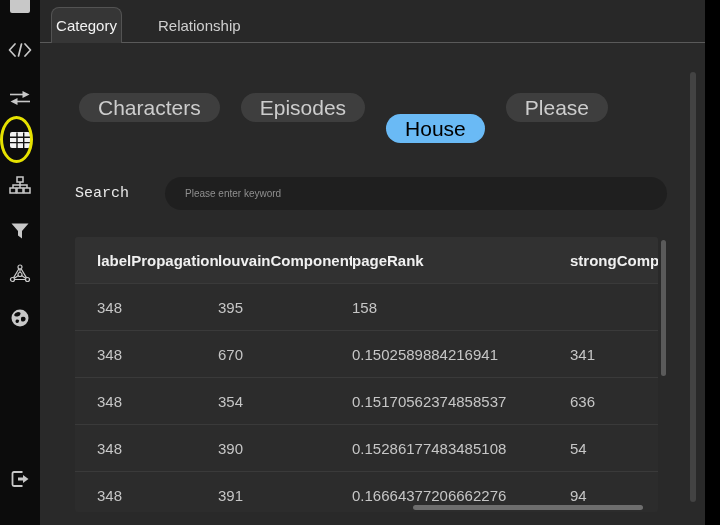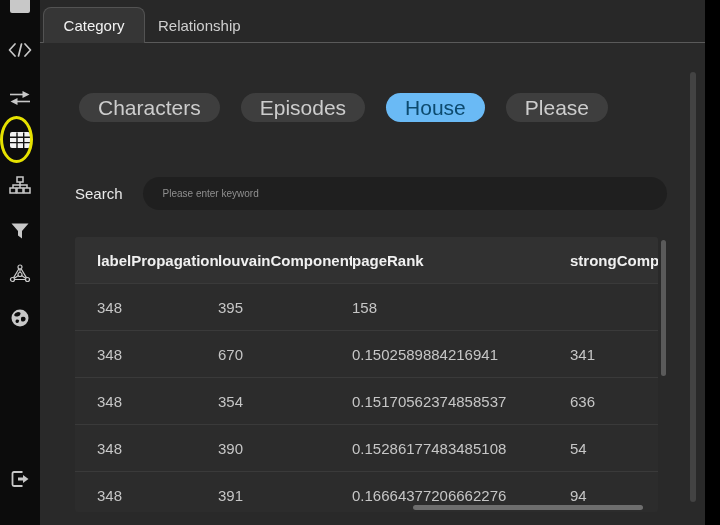--- a/index.html
+++ b/index.html
@@ -14,33 +14,33 @@
           border:3px solid var(--highlight-ring,#e6e200); border-radius:50%; pointer-events:none; }
 
   
   .main { position:absolute; left:40px; top:0; width:665px; height:525px; background:#292929; overflow:hidden; }
 
   
   .tabstrip { position:absolute; left:0; top:0; width:100%; height:43px; background:#282828;
               border-bottom:1px solid #5a5a5a; }
   .tab { position:absolute; top:7px; height:36px; display:flex; align-items:center; justify-content:center;
          font-size:15px; cursor:pointer; }
-  .tab.active { left:3px; width:102px; background:#363636; border:1px solid #535353; border-bottom:none;
+  .tab.active { left:11px; width:71px; background:#363636; border:1px solid #535353; border-bottom:none;
                 border-radius:8px 8px 0 0; color:#f2f2f2; }
   .tab.inactive { left:108px; padding:0 10px; color:#cfcfcf; }
 
   
   .pills { position:absolute; left:39px; top:93px; display:flex; gap:21px; }
   .pill { height:29px; padding:0 19px; display:flex; align-items:center; border-radius:15px;
           background:#3e3e3e; color:#cdcdcd; font-size:21px; cursor:pointer; white-space:nowrap; }
-  .pill.active { background:var(--active-filter-bg,#6abaf5); color:#0c4a6e; }
+  .pill.active { background:var(--active-filter-bg,#6abaf5); color:#000000;margin-top:21px; }
 
   
   .search-row { position:absolute; left:35px; top:177px; width:592px; height:33px; display:flex; align-items:center; }
-  .search-label { color:#e9e9e9; font-size:15px; margin-right:20px; }
+  .search-label { color:#e9e9e9; font-size:15px; margin-right:36px;font-family:Liberation Mono, monospace; }
   .search-input { flex:1; height:33px; background:#1f1f1f; border:none; border-radius:17px;
                   padding:0 20px; color:#c4b5fd; font-size:10px; font-family:Liberation Sans, sans-serif; outline:none; }
   .search-input::placeholder { color:#8f8f8f; }
 
   
   .table { position:absolute; left:35px; top:237px; width:583px; height:275px; background:#2c2c2c;
            border-radius:3px; overflow:hidden; }
   .trow { display:grid; grid-template-columns:121px 134px 218px 1fr; padding-left:22px;
           align-items:center; white-space:nowrap; overflow:hidden; }
   .thead { height:46px; background:#313131; color:#f0f0f0; font-weight:bold; font-size:15px; }

